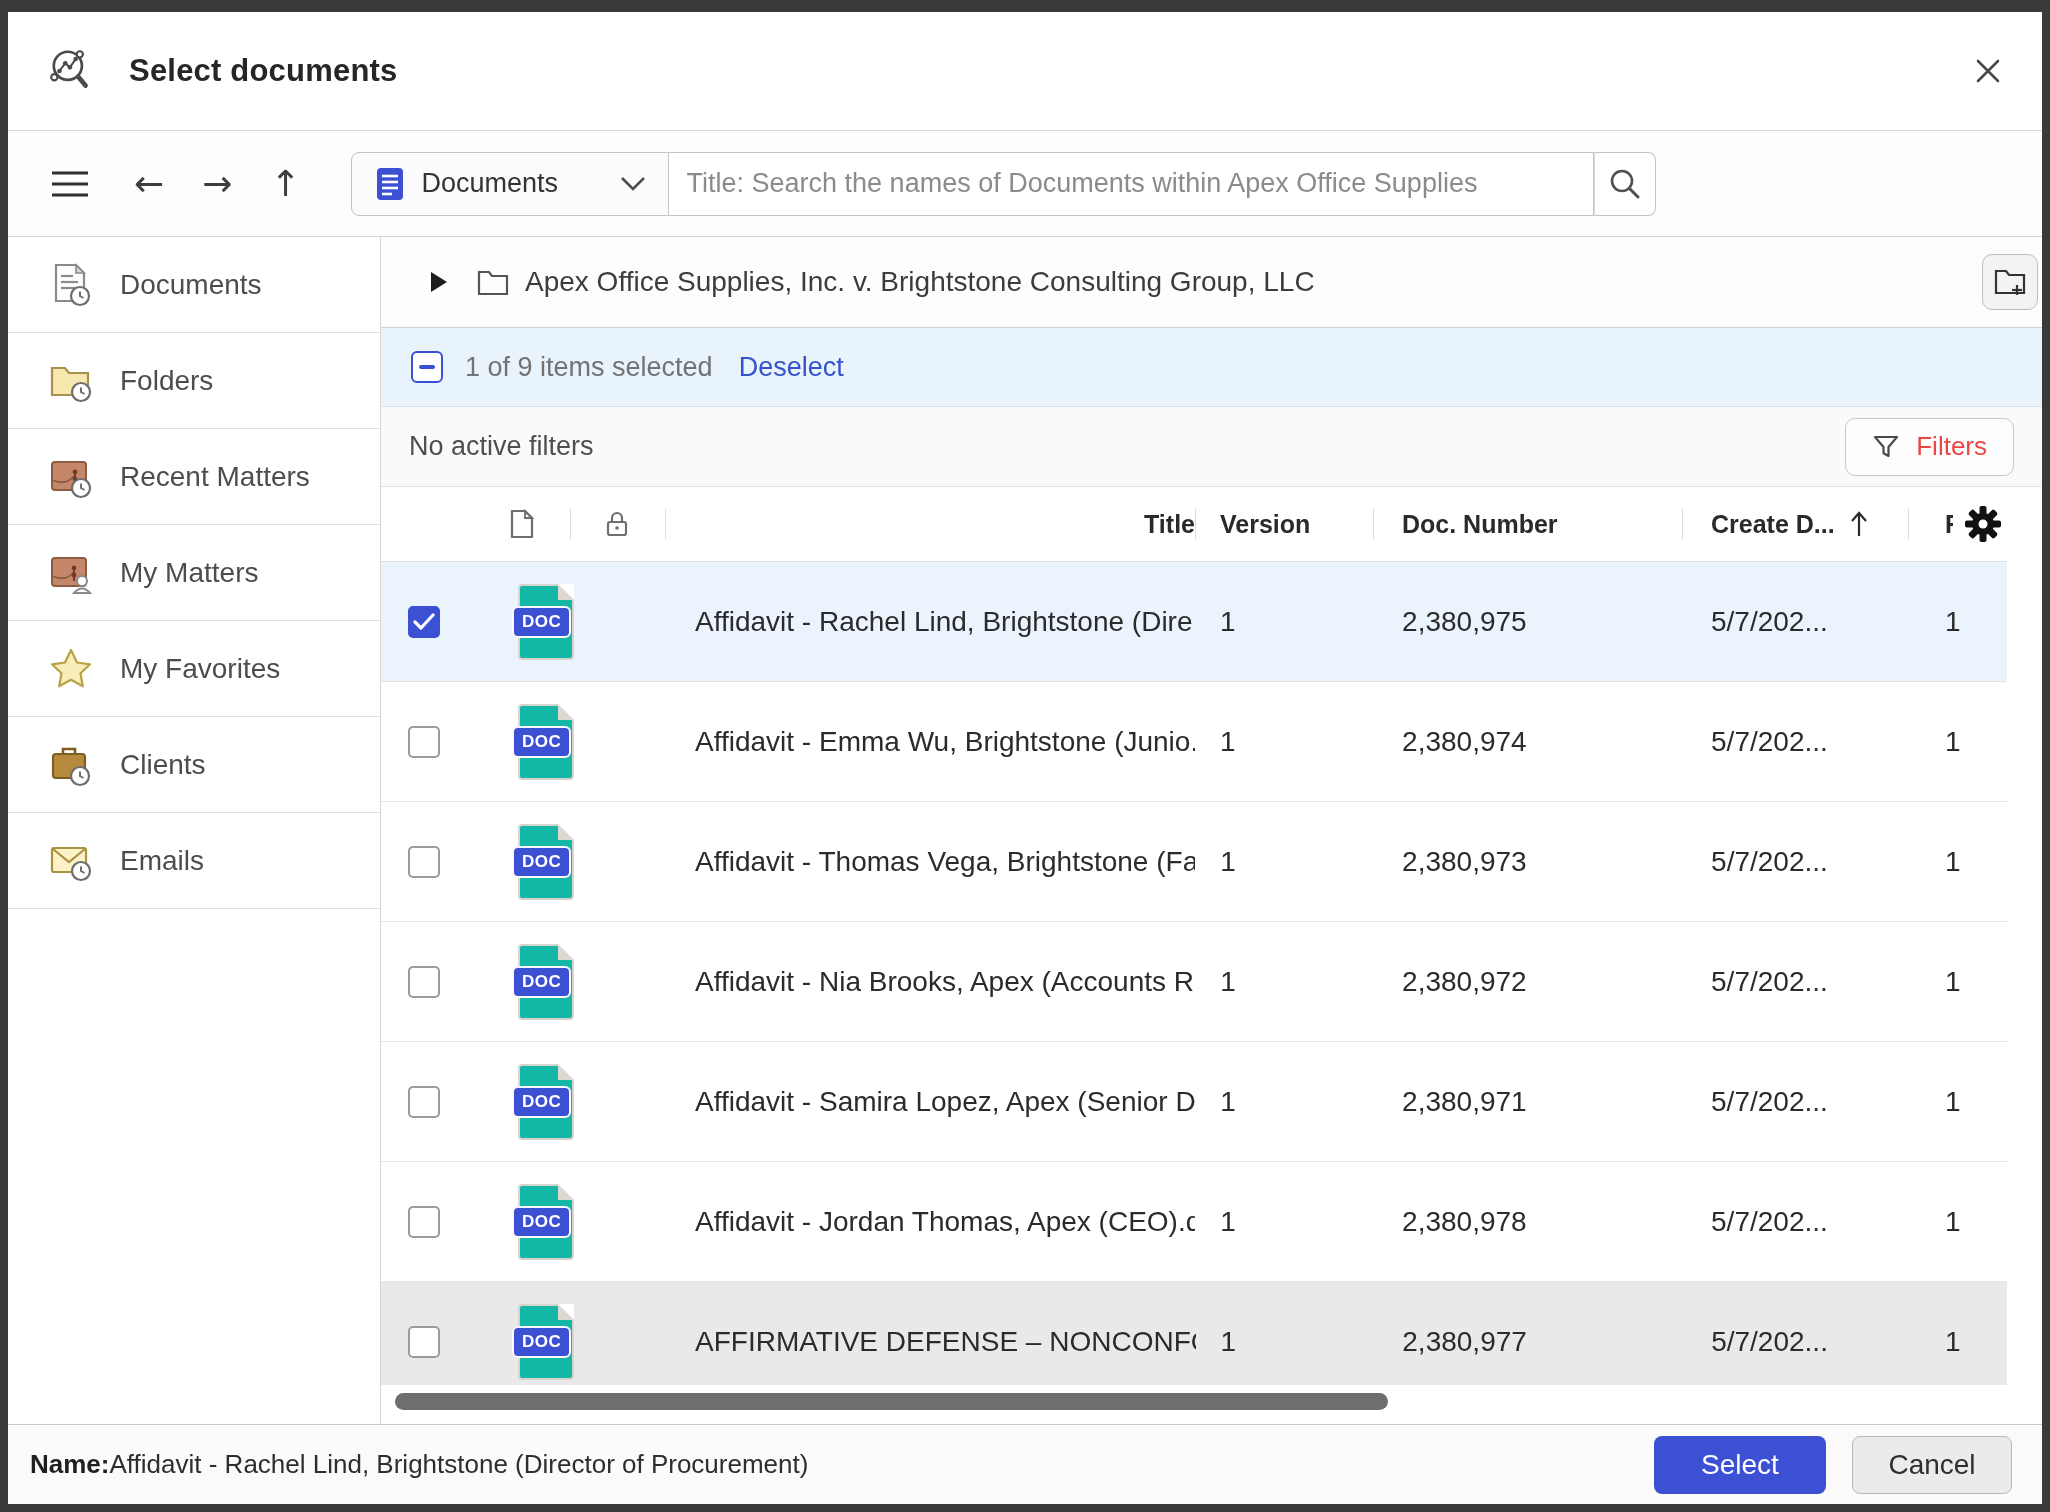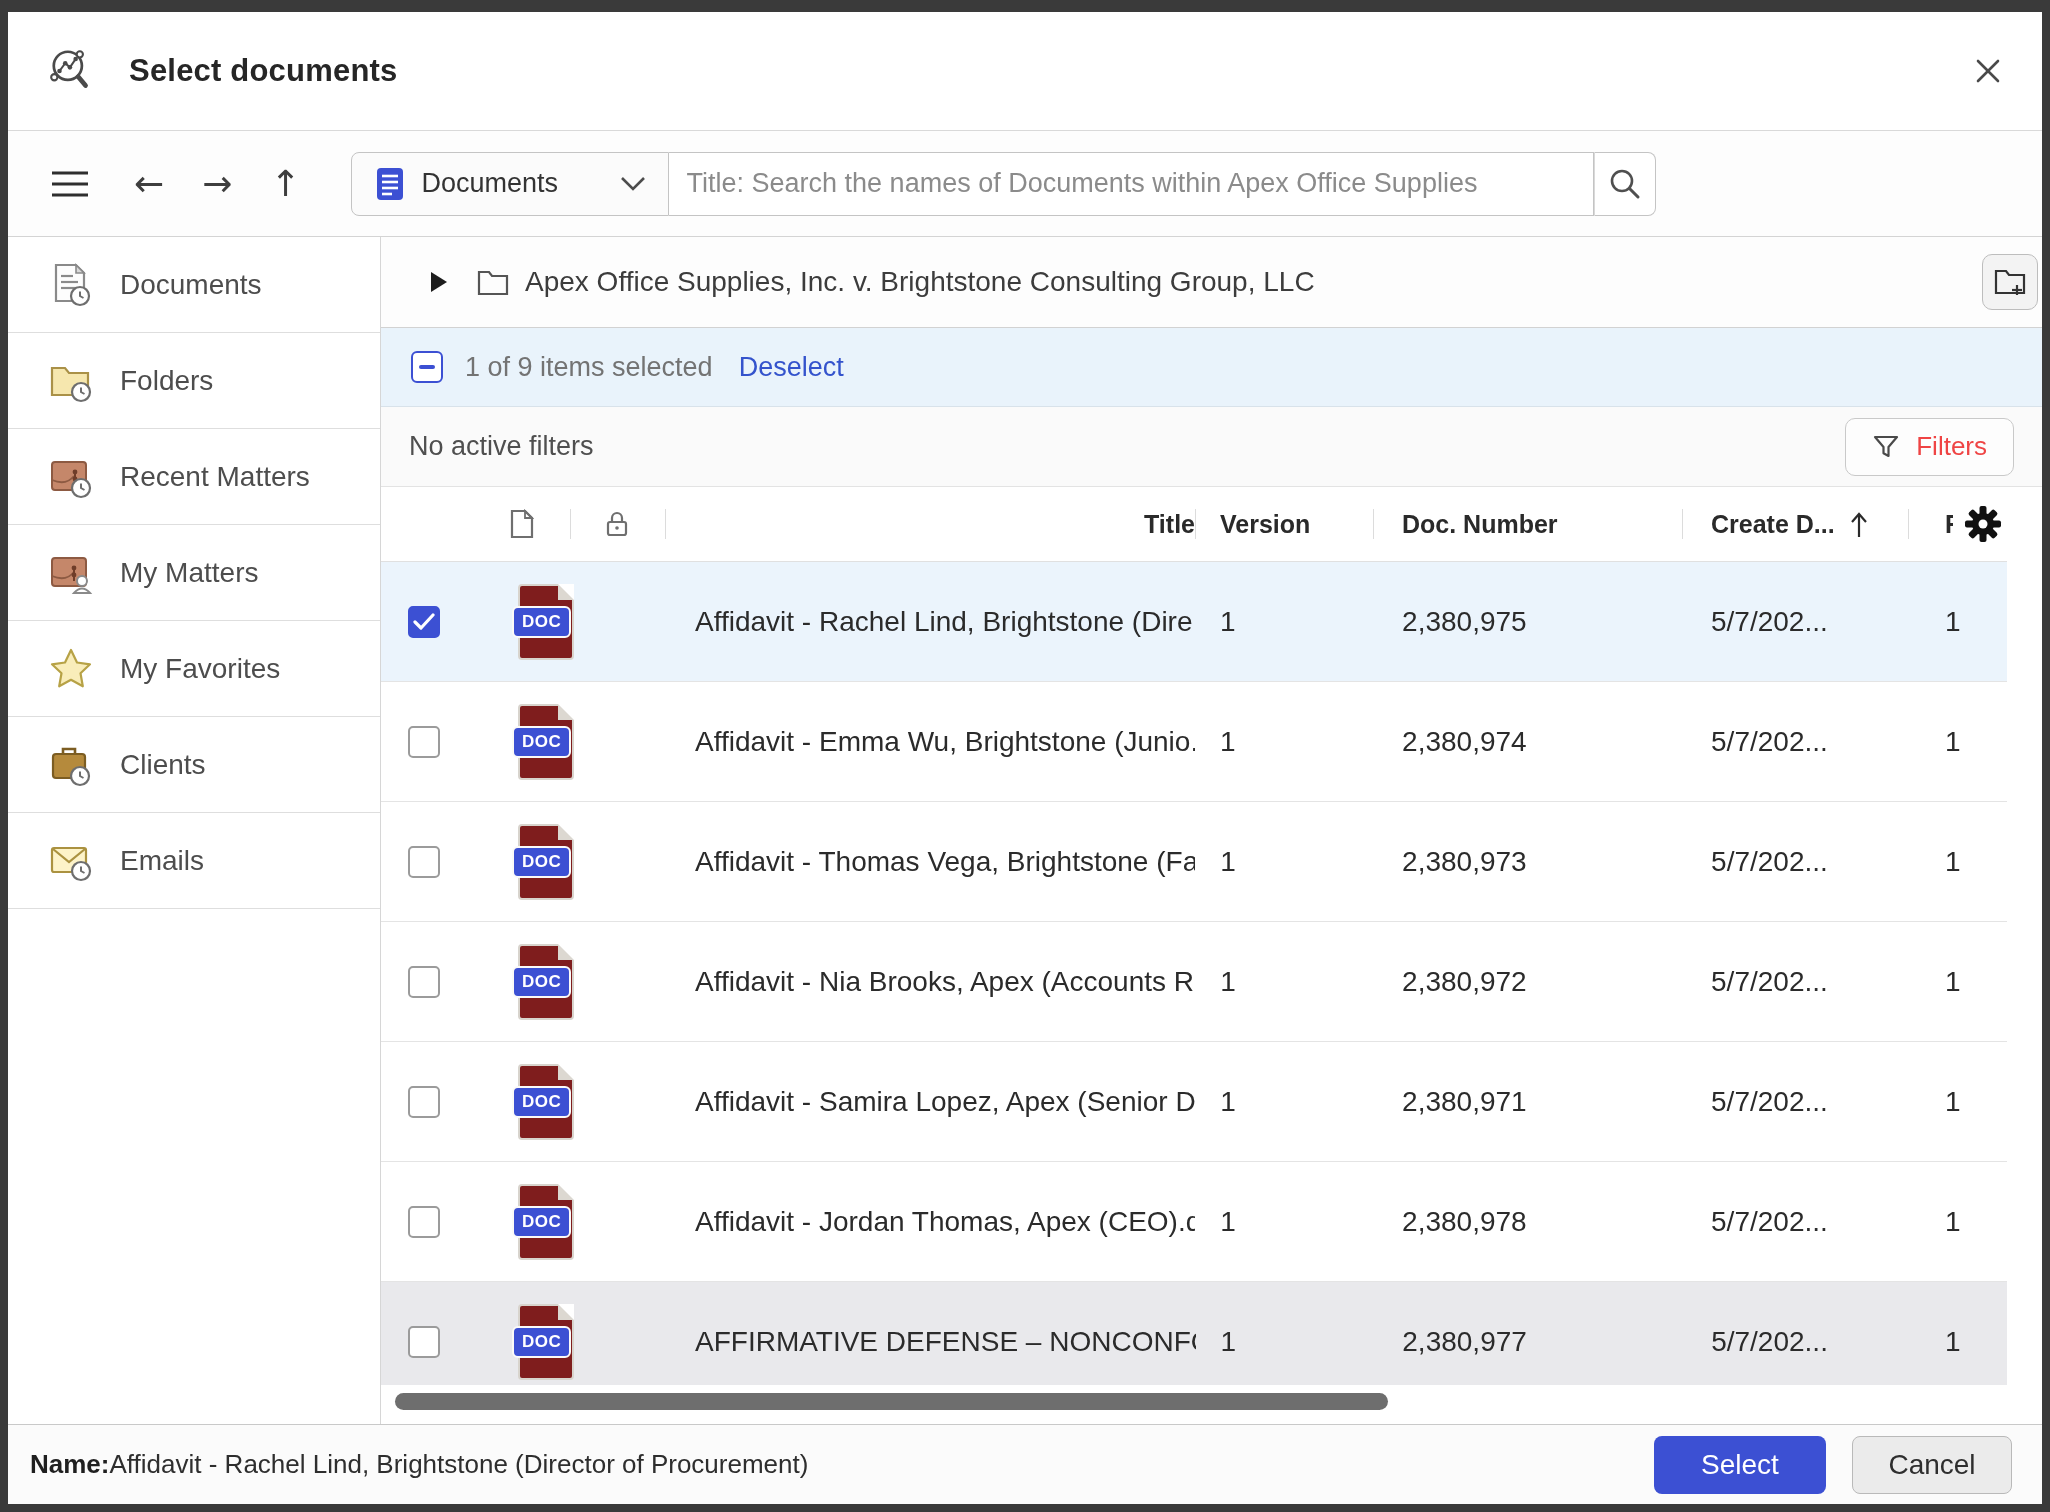--- a/index.html
+++ b/index.html
@@ -53,39 +53,39 @@
 
   
   .tablewrap { flex:1 1 auto; position:relative; min-height:0; display:flex; flex-direction:column; }
   .thead { height:75px; width:1626px; display:flex; align-items:center; border-bottom:1px solid #e0e0e0; position:relative; background:#fff; flex:0 0 auto; }
   .th { font-size:25px; font-weight:700; color:#2a2a2a; }
   .col-cb { width:99px; flex:0 0 auto; display:flex; align-items:center; padding-left:27px; }
   .col-icon { width:215px; flex:0 0 auto; display:flex; align-items:center; }
   .col-title { flex:1 1 auto; min-width:0;text-align:right; }
   .col-version { width:153px; flex:0 0 auto; }
   .col-docnum { width:280px; flex:0 0 auto; }
-  .col-create { width:197px; flex:0 0 auto; display:flex; align-items:flex-end; }
+  .col-create { width:197px; flex:0 0 auto; display:flex; align-items:center; }
   .col-last { width:82px; flex:0 0 auto; overflow:hidden; padding-left:20px; }
   .hsep { width:1px; height:30px; background:#dcdcdc; }
   .thead .col-icon { gap:0; }
   .thead .ic-page { margin-left:30px; }
   .thead .s1 { margin-left:36px; } .thead .s2 { margin-left:36px; }
   .thead .ic-lock { margin-left:34px; }
   .sortarrow { margin-left:14px; }
   .gear-wrap { position:absolute; right:4px; top:0; bottom:0; display:flex; align-items:center; background:#fff; padding-left:10px; cursor:pointer; }
 
   .tbody { flex:1 1 auto; overflow:hidden; position:relative; width:1626px; }
   .trow { height:120px; display:flex; align-items:center; border-bottom:1px solid #e4e4e4; background:#fff; cursor:pointer; }
   .trow.selected { background:#ebf4fc; }
   .trow.hovered { background:#e9e9ec; }
   .td { font-size:28px; color:#2b2b2b; white-space:nowrap; overflow:hidden; }
   .cb { width:32px; height:32px; border:2px solid #9b9b9b; border-radius:5px; background:#fff; flex:0 0 auto; cursor:pointer; }
   .cb.checked { border:2px solid #3c50d3; background:#3c50d3; display:flex; align-items:center; justify-content:center; }
 
-  .docfile { width:56px; height:76px; background:#7f1d1d; border:2px solid #d8d4cd; border-radius:4px; position:relative; margin-left:38px; }
+  .docfile { width:56px; height:76px; background:#14b8a6; border:2px solid #d8d4cd; border-radius:4px; position:relative; margin-left:38px; }
   .docfile .fold { position:absolute; top:-2px; right:-2px; width:0; height:0; border-top:16px solid #fff; border-left:16px solid #dcd8d1; }
   .docbadge { position:absolute; left:-8px; top:20px; background:#3c50d3; color:#fff; font-size:17px; font-weight:700; padding:4px 8px; border-radius:6px; border:2px solid #fbfaf8; letter-spacing:.5px; }
 
   .hscroll { height:39px; width:100%; position:relative; background:#fff; flex:0 0 auto; }
   .hscroll .hthumb { position:absolute; left:14px; top:8px; width:993px; height:17px; background:#6e6e6e; border-radius:9px; cursor:grab; }
 
   
   .footer { height:80px; border-top:1px solid #c9c9c9; background:#fbfbfb; display:flex; align-items:center; padding:0 30px 0 22px; flex:0 0 auto; }
   .name-line { font-size:26px; color:#2e2e2e; }
   .name-line b { font-weight:700; color:#1f1f1f; }

